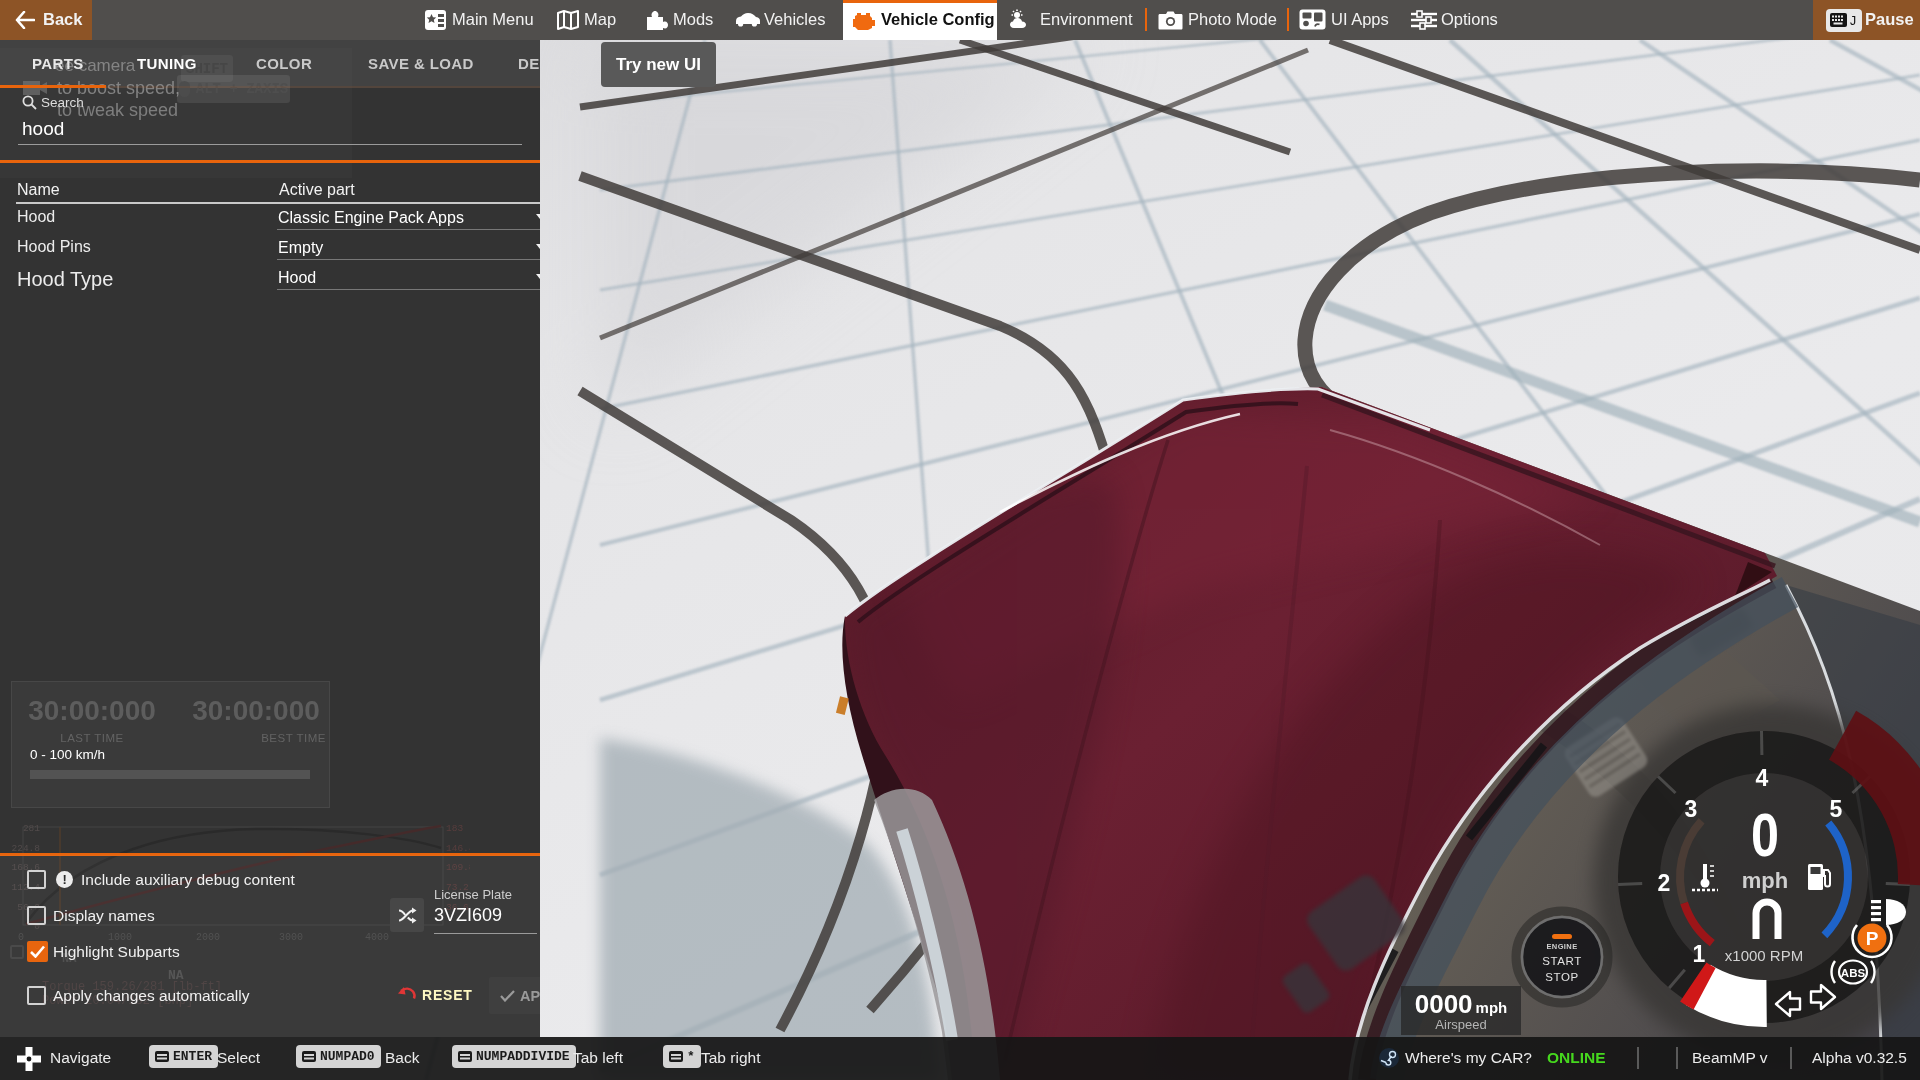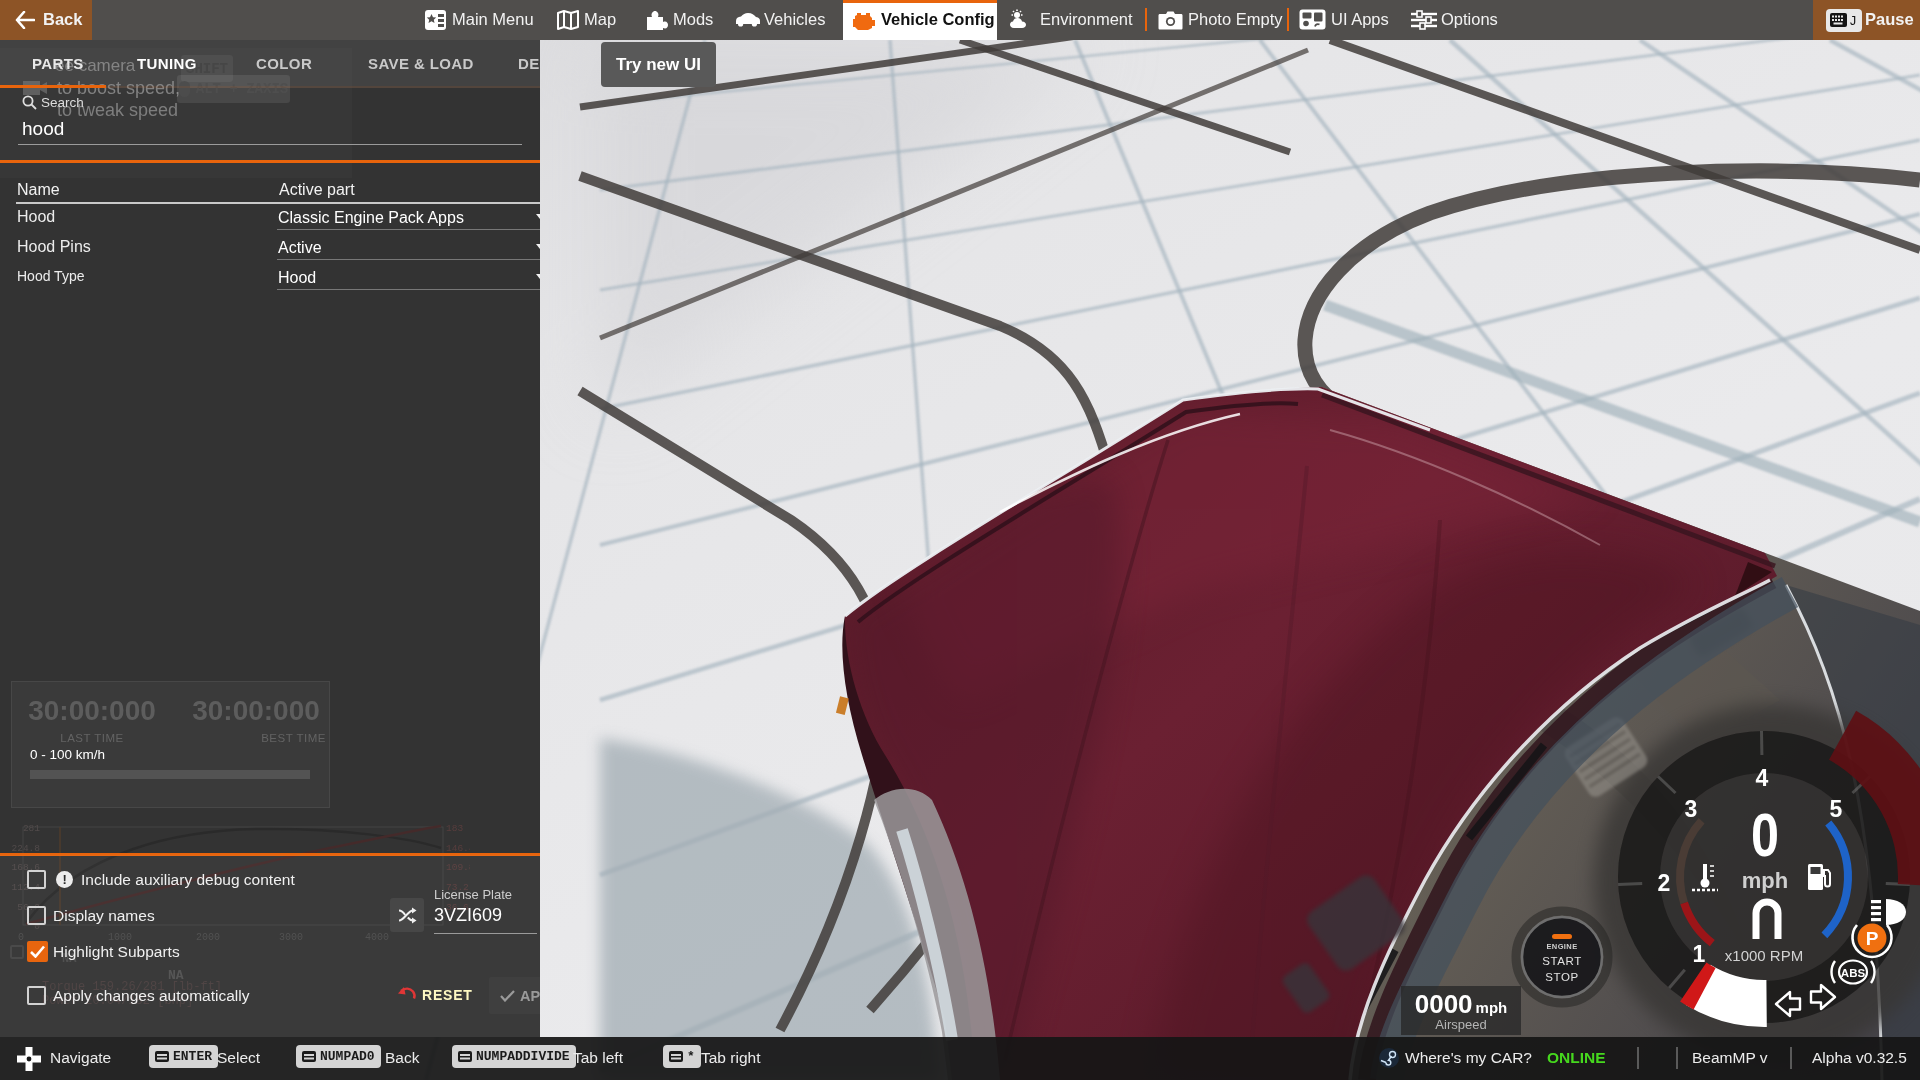--- a/index.html
+++ b/index.html
@@ -261,21 +261,21 @@
         </g>
         <path d="M7,20 C4,20 3,18 3,16.5 C3,15 4,13.5 6,13.5 C6.5,11 8.5,10 10.5,10 C13,10 14.5,11.5 15,13.5 C17.5,13.5 19,15 19,16.7 C19,18.5 17.5,20 15,20 Z" fill="#fff"></path>
       </svg>
 <div class="abs tbt" style="left:1040px;top:10px">Environment</div>
 <div class="abs" style="left:1145px;top:8px;width:2px;height:23px;background:#e8640c"></div>
 <svg class="abs" style="left:1158px;top:10px" width="25" height="20" viewBox="0 0 25 20">
         <path d="M8,4 L9.5,1.5 L15.5,1.5 L17,4 L23,4 C24,4 24.5,4.5 24.5,5.5 L24.5,18 C24.5,19 24,19.5 23,19.5 L2,19.5 C1,19.5 0.5,19 0.5,18 L0.5,5.5 C0.5,4.5 1,4 2,4 Z" fill="#fff"></path>
         <circle cx="12.5" cy="11.5" r="4.6" fill="#504e4c"></circle>
         <circle cx="12.5" cy="11.5" r="2.8" fill="#fff"></circle>
       </svg>
-<div class="abs tbt" style="left:1188px;top:10px">Photo Empty</div>
+<div class="abs tbt" style="left:1188px;top:10px">Photo Mode</div>
 <div class="abs" style="left:1287px;top:8px;width:2px;height:23px;background:#e8640c"></div>
 <svg class="abs" style="left:1299px;top:9px" width="27" height="21" viewBox="0 0 27 21">
         <rect x="0.5" y="0.5" width="26" height="20" rx="3" fill="#fff"></rect>
         <rect x="3.5" y="3.5" width="9" height="6" rx="1" fill="#504e4c"></rect>
         <rect x="15" y="3.5" width="8.5" height="9" rx="1" fill="#504e4c"></rect>
         <circle cx="7" cy="14.5" r="2.8" fill="#504e4c"></circle>
         <path d="M16,17.5 C16.5,15.5 18.5,14.5 20.5,15.5" stroke="#504e4c" stroke-width="1.8" fill="none"></path>
       </svg>
 <div class="abs tbt" style="left:1331px;top:10px">UI Apps</div>
 <svg class="abs" style="left:1411px;top:10px" width="26" height="20" viewBox="0 0 26 20">
@@ -355,30 +355,30 @@
 <div class="abs" style="left:278px;top:169px;color:#fff;font-size:16px">Classic Engine Pack Apps</div>
 <svg class="abs" style="left:536px;top:174px" width="19" height="12" viewBox="0 0 19 12">
         <path d="M0,0 L19,0 L9.5,12 Z" fill="#f2f2f2"></path>
       </svg>
 <svg class="abs" style="left:561px;top:169px" width="24" height="18" viewBox="0 0 24 18">
         <path d="M1,9 C5,3 9,1 12,1 C15,1 19,3 23,9 C19,15 15,17 12,17 C9,17 5,15 1,9 Z" stroke="#f2f2f2" stroke-width="2" fill="none"></path>
         <circle cx="12" cy="9" r="3.4" fill="#f2f2f2"></circle>
       </svg>
 <div class="abs" style="left:277px;top:189px;width:281px;height:1px;background:#787878"></div>
 <div class="abs" style="left:17px;top:198px;color:#ececec;font-size:16px">Hood Pins</div>
-<div class="abs" style="left:278px;top:199px;color:#fff;font-size:16px">Active</div>
+<div class="abs" style="left:278px;top:199px;color:#fff;font-size:16px">Empty</div>
 <svg class="abs" style="left:536px;top:204px" width="19" height="12" viewBox="0 0 19 12">
         <path d="M0,0 L19,0 L9.5,12 Z" fill="#f2f2f2"></path>
       </svg>
 <svg class="abs" style="left:561px;top:199px;opacity:0.45" width="24" height="18" viewBox="0 0 24 18">
         <path d="M1,9 C5,3 9,1 12,1 C15,1 19,3 23,9 C19,15 15,17 12,17 C9,17 5,15 1,9 Z" stroke="#999" stroke-width="2" fill="none"></path>
         <circle cx="12" cy="9" r="3.4" fill="#999"></circle>
       </svg>
 <div class="abs" style="left:277px;top:219px;width:281px;height:1px;background:#787878"></div>
-<div class="abs" style="left:17px;top:228px;color:#ececec;font-size:14px">Hood Type</div>
+<div class="abs" style="left:17px;top:228px;color:#ececec;font-size:20px">Hood Type</div>
 <div class="abs" style="left:278px;top:229px;color:#fff;font-size:16px">Hood</div>
 <svg class="abs" style="left:536px;top:234px" width="19" height="12" viewBox="0 0 19 12">
         <path d="M0,0 L19,0 L9.5,12 Z" fill="#f2f2f2"></path>
       </svg>
 <svg class="abs" style="left:561px;top:229px" width="24" height="18" viewBox="0 0 24 18">
         <path d="M1,9 C5,3 9,1 12,1 C15,1 19,3 23,9 C19,15 15,17 12,17 C9,17 5,15 1,9 Z" stroke="#f2f2f2" stroke-width="2" fill="none"></path>
         <circle cx="12" cy="9" r="3.4" fill="#f2f2f2"></circle>
       </svg>
 <div class="abs" style="left:277px;top:249px;width:281px;height:1px;background:#787878"></div>
 

